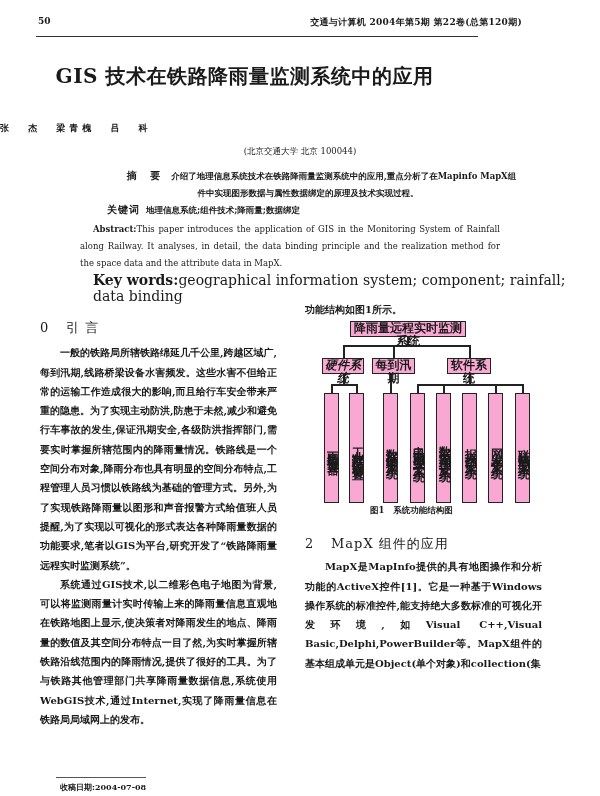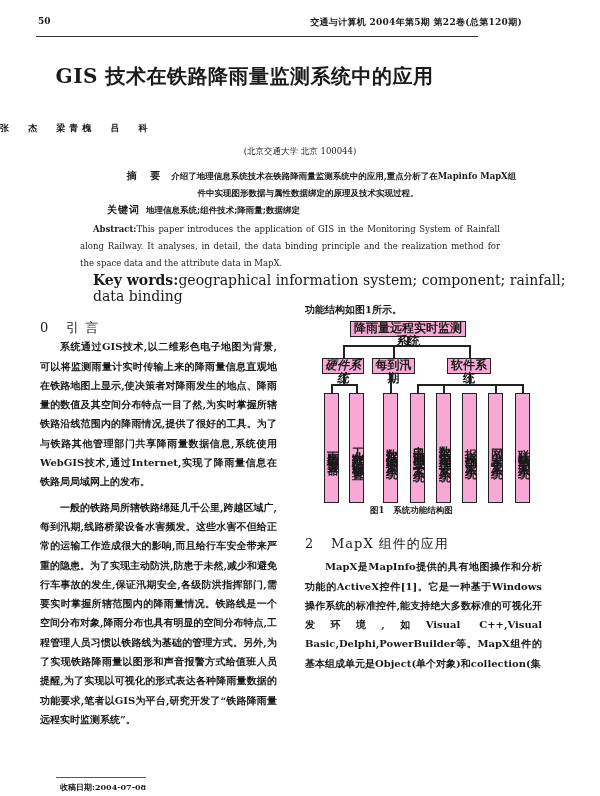--- a/index.html
+++ b/index.html
@@ -61,22 +61,22 @@
 
 <div class="abs abstract-en">
   <div class="first"><b>Abstract:</b><span>This paper introduces the application of GIS in the Monitoring System of Rainfall along Railway. It analyses, in detail, the data binding principle and the realization method for the space data and the attribute data in MapX.</span></div>
 </div>
 <div class="abs kw-en">
   <b>Key words:</b><span>geographical information system; component; rainfall; data binding</span>
 </div>
 
 <div class="abs col left-col">
   <p class="sec-h"><span class="num">0</span><span>引 言</span></p>
+  <p class="indent" style="margin-top:6px;">一般的铁路局所辖铁路绵延几千公里,跨越区域广,每到汛期,线路桥梁设备水害频发。这些水害不但给正常的运输工作造成很大的影响,而且给行车安全带来严重的隐患。为了实现主动防洪,防患于未然,减少和避免行车事故的发生,保证汛期安全,各级防洪指挥部门,需要实时掌握所辖范围内的降雨量情况。铁路线是一个空间分布对象,降雨分布也具有明显的空间分布特点,工程管理人员习惯以铁路线为基础的管理方式。另外,为了实现铁路降雨量以图形和声音报警方式给值班人员提醒,为了实现以可视化的形式表达各种降雨量数据的功能要求,笔者以GIS为平台,研究开发了“铁路降雨量远程实时监测系统”。</p>
   <p class="indent">系统通过GIS技术,以二维彩色电子地图为背景,可以将监测雨量计实时传输上来的降雨量信息直观地在铁路地图上显示,使决策者对降雨发生的地点、降雨量的数值及其空间分布特点一目了然,为实时掌握所辖铁路沿线范围内的降雨情况,提供了很好的工具。为了与铁路其他管理部门共享降雨量数据信息,系统使用WebGIS技术,通过Internet,实现了降雨量信息在铁路局局域网上的发布。</p>
-  <p class="indent" style="margin-top:6px;">一般的铁路局所辖铁路绵延几千公里,跨越区域广,每到汛期,线路桥梁设备水害频发。这些水害不但给正常的运输工作造成很大的影响,而且给行车安全带来严重的隐患。为了实现主动防洪,防患于未然,减少和避免行车事故的发生,保证汛期安全,各级防洪指挥部门,需要实时掌握所辖范围内的降雨量情况。铁路线是一个空间分布对象,降雨分布也具有明显的空间分布特点,工程管理人员习惯以铁路线为基础的管理方式。另外,为了实现铁路降雨量以图形和声音报警方式给值班人员提醒,为了实现以可视化的形式表达各种降雨量数据的功能要求,笔者以GIS为平台,研究开发了“铁路降雨量远程实时监测系统”。</p>
 </div>
 <div class="abs footer-rule"></div>
 <div class="abs footer-note">收稿日期:2004-07-08</div>
 
 <div class="abs col right-col">功能结构如图1所示。</div>
 
 <div>
 
   <div class="line" style="left:407px; top:336px; width:1.5px; height:10px;"></div>
   <div class="line" style="left:343px; top:345px; width:126px; height:1.5px;"></div>

